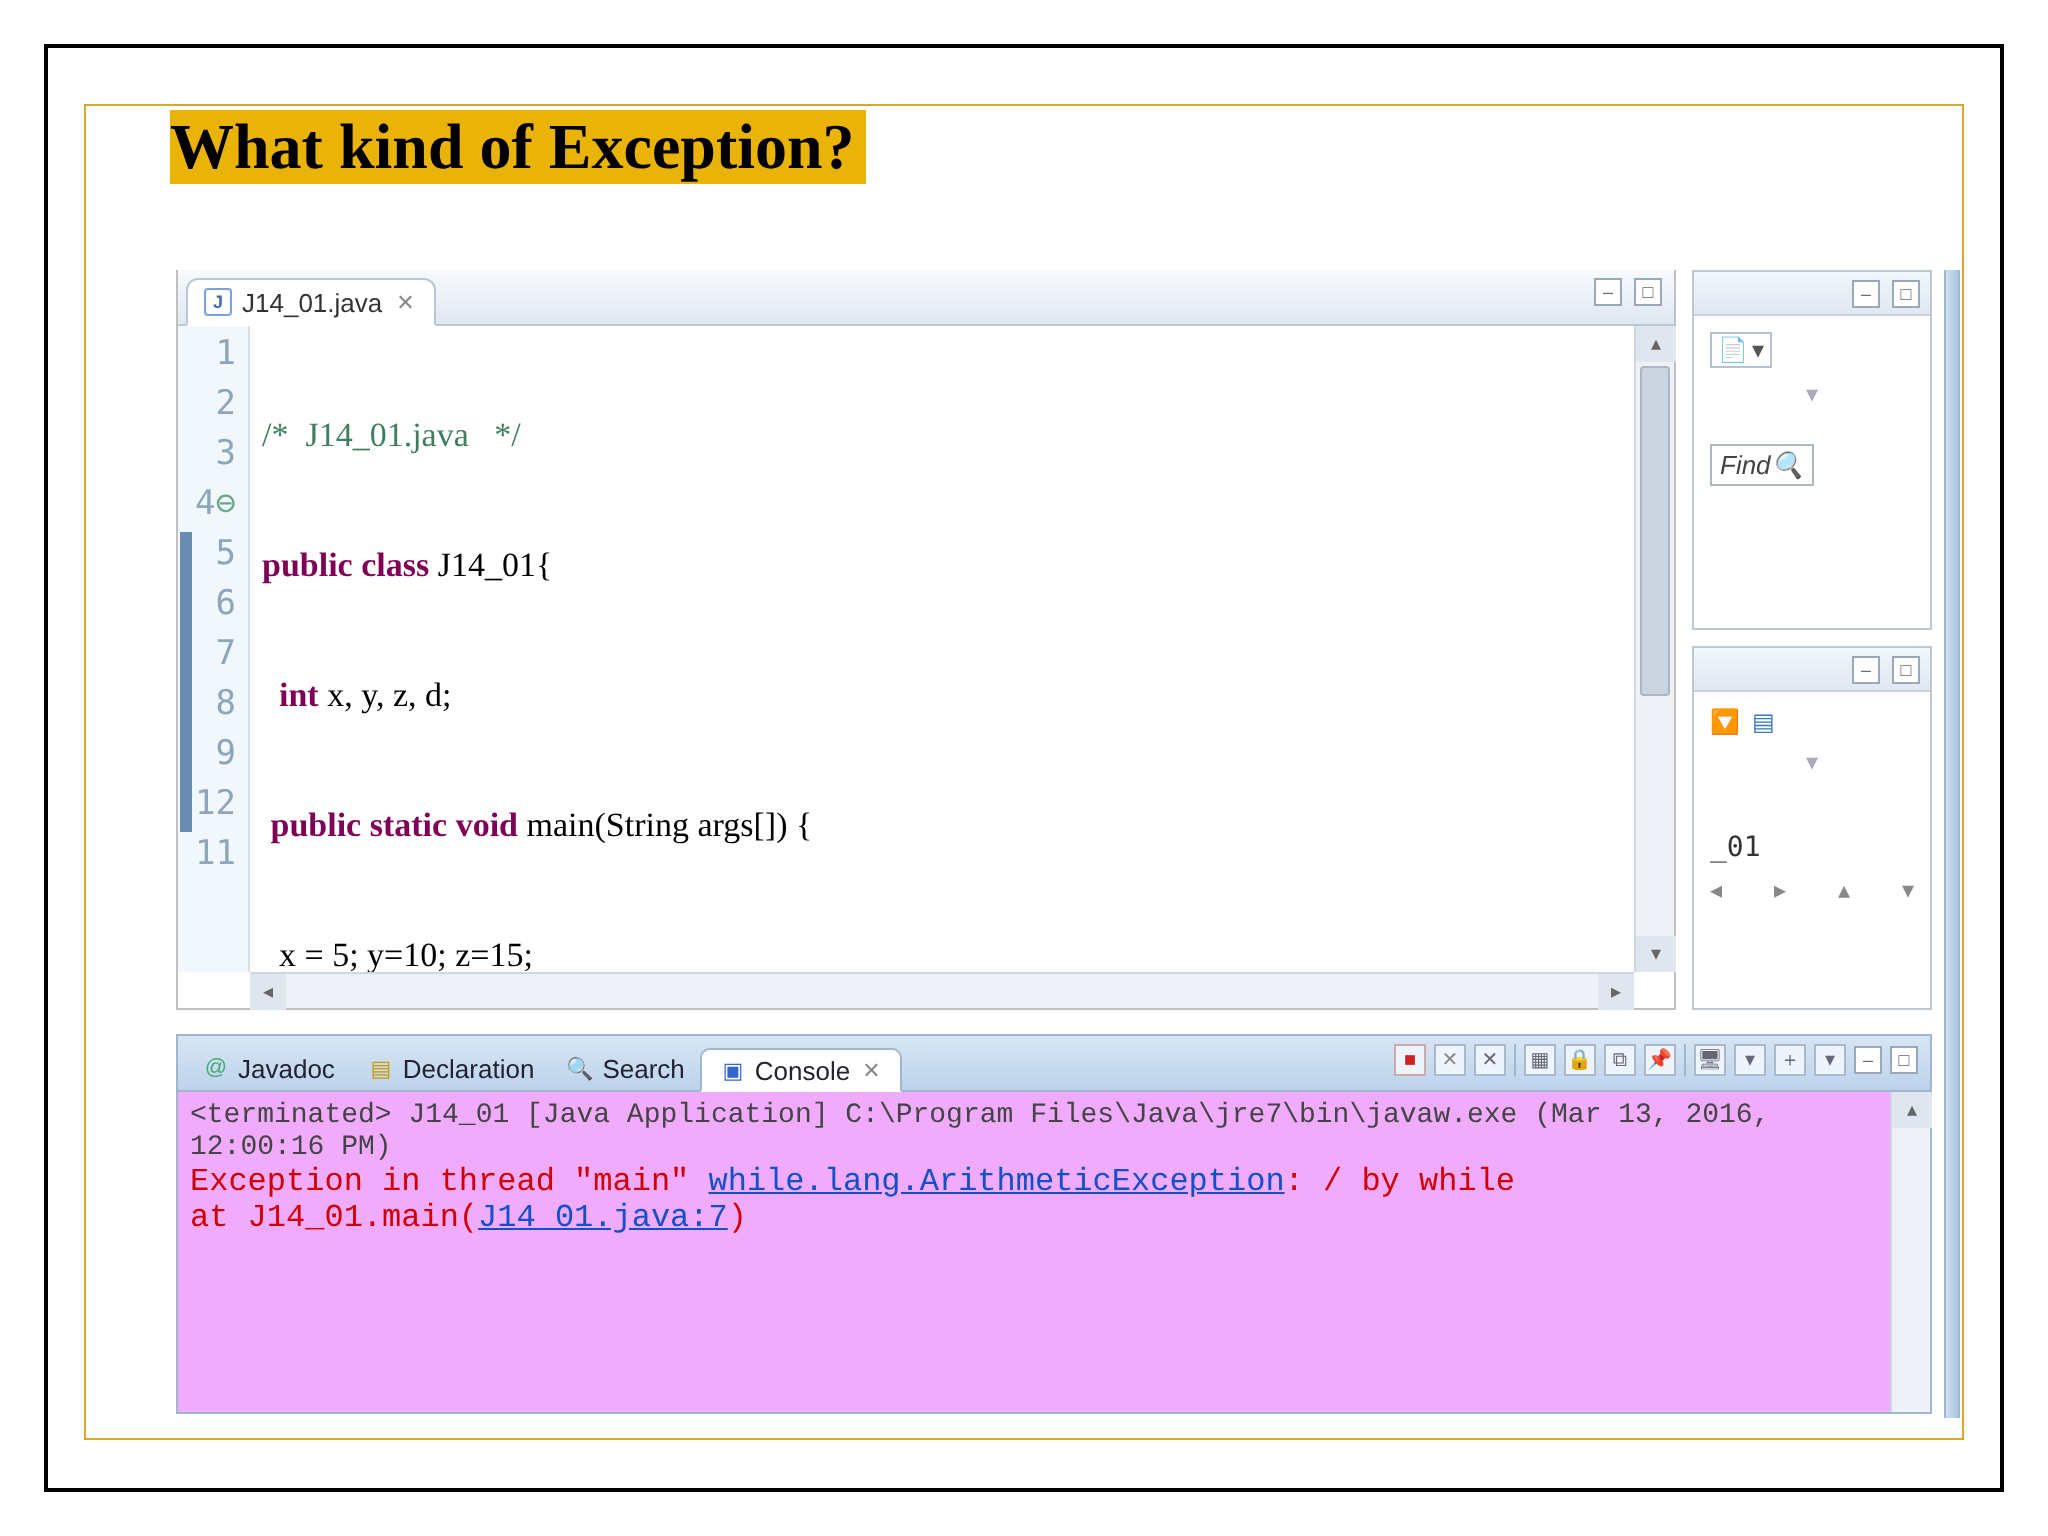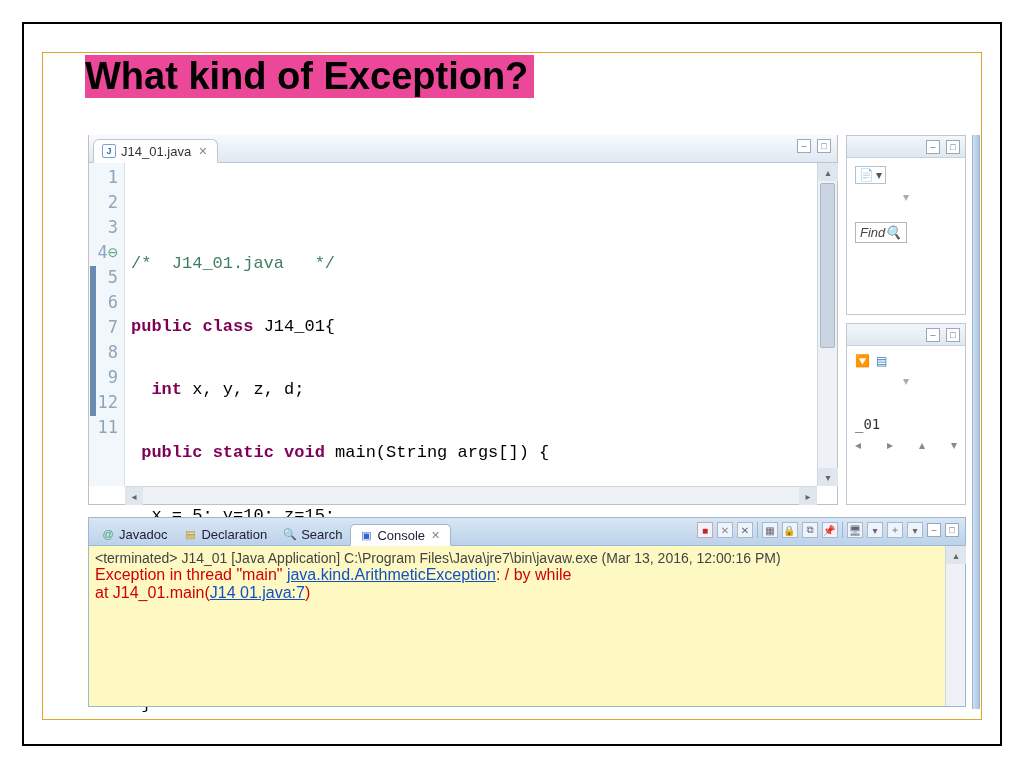--- a/index.html
+++ b/index.html
@@ -21,26 +21,26 @@
   .inner-gold {
     position: absolute;
     left: 42px; top: 52px;
     width: 940px; height: 668px;
     border: 1.5px solid #d9a72b;
     z-index: 0;
   }
   .title {
     position: absolute;
     left: 85px; top: 55px;
-    font-size: 38px;
+    font-size: 32px;
     font-weight: 700;
     color: #000;
-    font-family: Liberation Sans, sans-serif;
+    font-family: Liberation Serif, serif;
     z-index: 2;
-    background: #ec4899;
+    background: #eab308;
     padding-right: 6px;
   }
   .ide-wrap {
     position: absolute;
     left: 88px; top: 135px;
     width: 892px; height: 574px;
     background: #fff;
     z-index: 2;
   }
   
@@ -108,26 +108,25 @@
     padding-right: 6px;
   }
   .gutter-stripe {
     position:absolute; left:1px; top: 103px;
     width:6px; height: 150px;
     background:#6b8caf;
   }
   .code {
     position: absolute;
     left: 42px; top: 28px; right: 22px; bottom: 18px;
-    font-family: Liberation Mono, monospace;
+    font-family: Liberation Serif, serif;
     font-size: 17px;
     white-space: pre;
     color: #000;
     padding-top: 2px;
-    margin-top: 48px;
   }
   .codeline { height: 25px; line-height: 25px; }
   .kw { color: #7f0055; font-weight: bold; }
   .cm { color: #3f7f5f; }
   .str { color: #2a00ff; }
   .fld { color: #0000c0; font-style: italic; }
   .cls { color: #000; }
   .vscroll {
     position:absolute; top:28px; right:0; bottom:18px; width:20px;
     background:#eef1f5; border-left:1px solid #cfd8e2;
@@ -199,25 +198,25 @@
   }
   .btab .ic { width:14px; height:14px; display:inline-flex; align-items:center; justify-content:center; font-size:11px; }
   .btab-tools {
     position:absolute; right:6px; top:4px;
     display:flex; gap:4px; align-items:center;
   }
   .tbtn { width:16px; height:16px; border:1px solid #aab8c9; background:#eef4fb;
     display:flex; align-items:center; justify-content:center; font-size:10px; color:#667;}
   .tbtn.red{ color:#c22; border-color:#caa;}
   .console-body{
-    font-family: Liberation Sans, sans-serif;
+    font-family: Liberation Mono, monospace;
     font-size:16px;
     padding:4px 6px;
     position:absolute; left:0; right:0; top:28px; bottom:0;
-    background:#fef9c3;
+    background:#f0abfc;
   }
   .term-hdr{ color:#444; font-size:14px; }
   .exc1{ color:#d10000; }
   .exc-link{ color:#1250c9; text-decoration:underline; }
   .vscroll2 {
     position:absolute; right:0; top:28px; bottom:0; width:20px;
     background:#eef1f5; border-left:1px solid #cfd8e2;
   }
   .vscroll2 .up{position:absolute;top:0;left:0;width:20px;height:18px;background:#e0e6ee;
     display:flex;align-items:center;justify-content:center;font-size:10px;color:#666;}
@@ -368,21 +367,21 @@
             <span>▾</span>
           </div>
         <div class="winbtn">–</div>
         <div class="winbtn">□</div>
       </div>
     </div>
 
     <div class="console-body">
       <div class="term-hdr">&lt;terminated&gt; J14_01 [Java Application] C:\Program Files\Java\jre7\bin\javaw.exe (Mar 13, 2016, 12:00:16 PM)</div>
       <div>
-        <span class="exc1">Exception in thread "main" </span><span class="exc-link">java.kind.ArithmeticException</span><span class="exc1">: / by while</span>
+        <span class="exc1">Exception in thread "main" </span><span class="exc-link">while.lang.ArithmeticException</span><span class="exc1">: / by while</span>
       </div>
       <div>
         <span class="exc1">        at J14_01.main(</span><span class="exc-link">J14 01.java:7</span><span class="exc1">)</span>
       </div>
     </div>
     <div class="vscroll2">
       <div class="up">▴</div>
     </div>
   </div>
 

